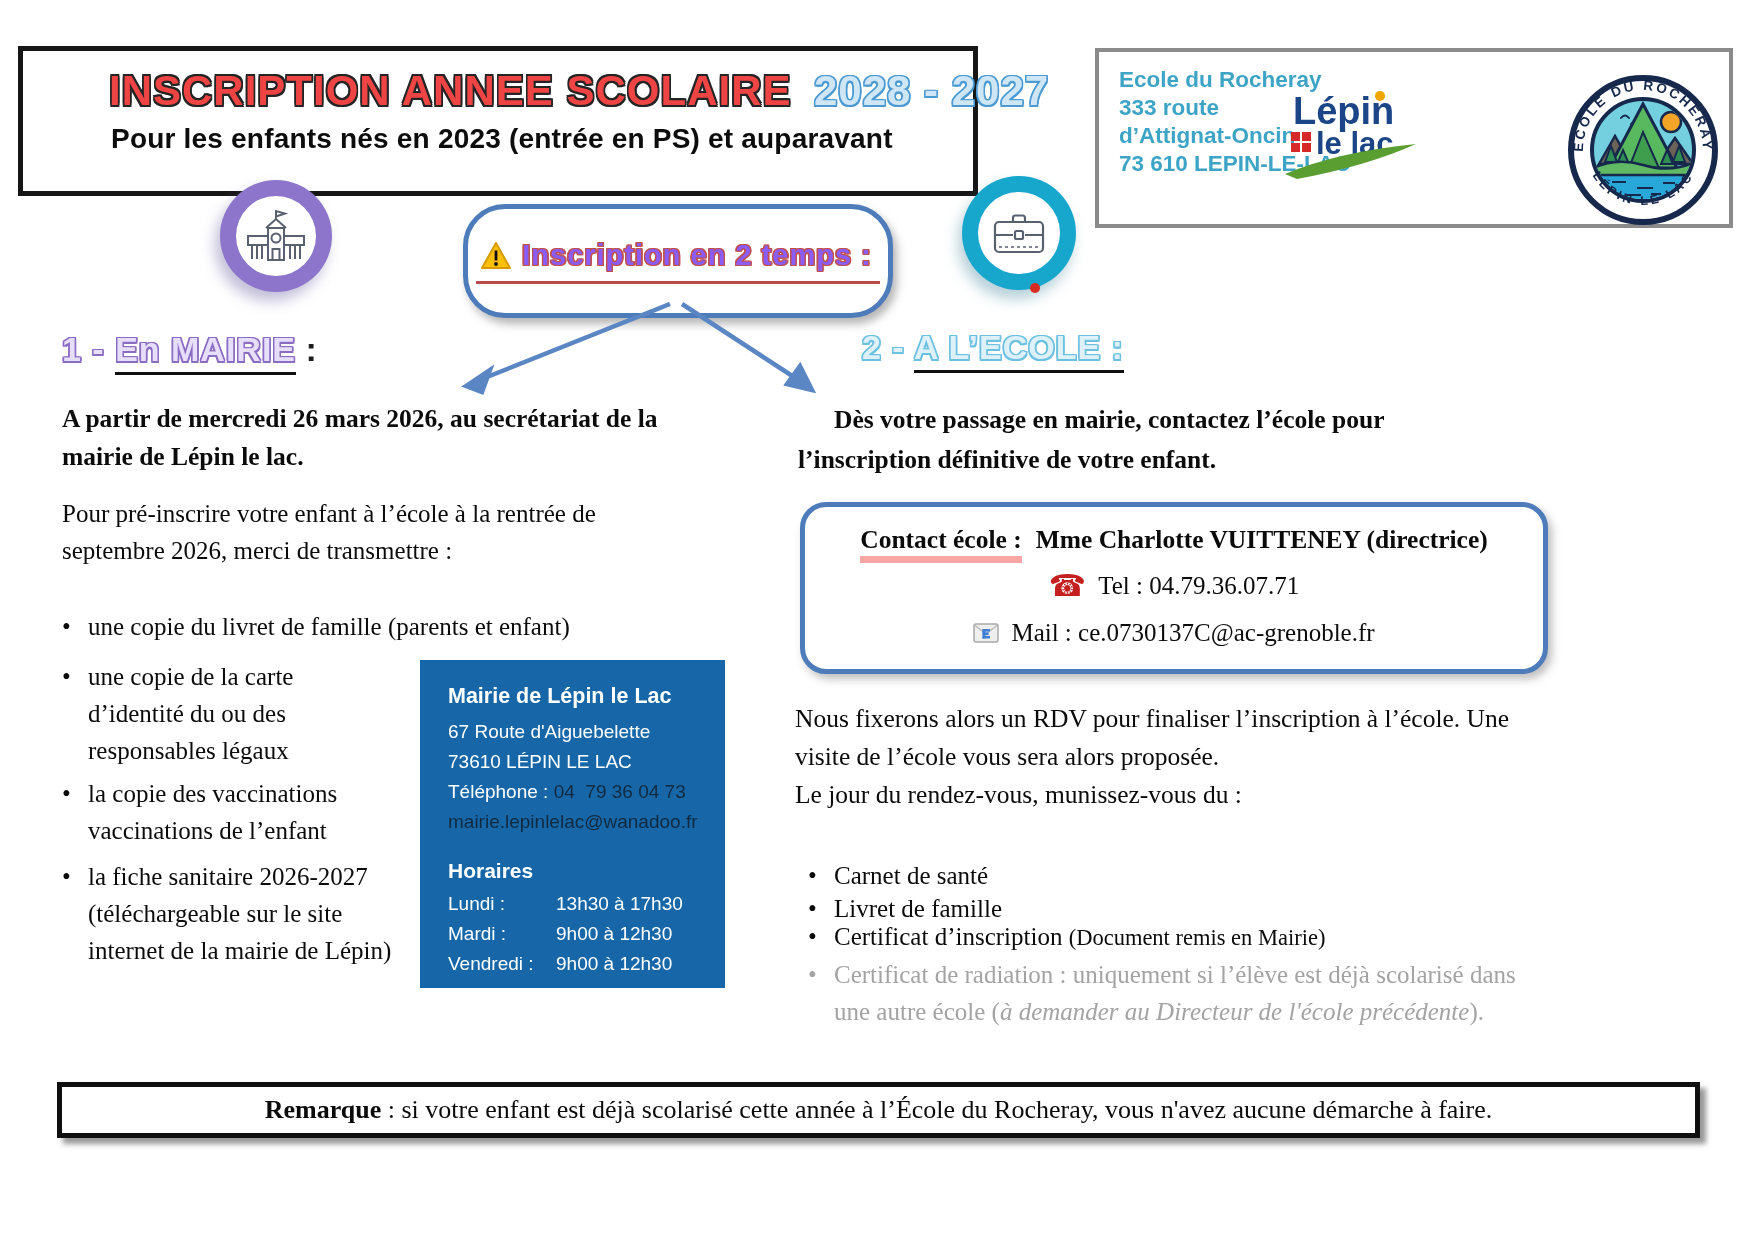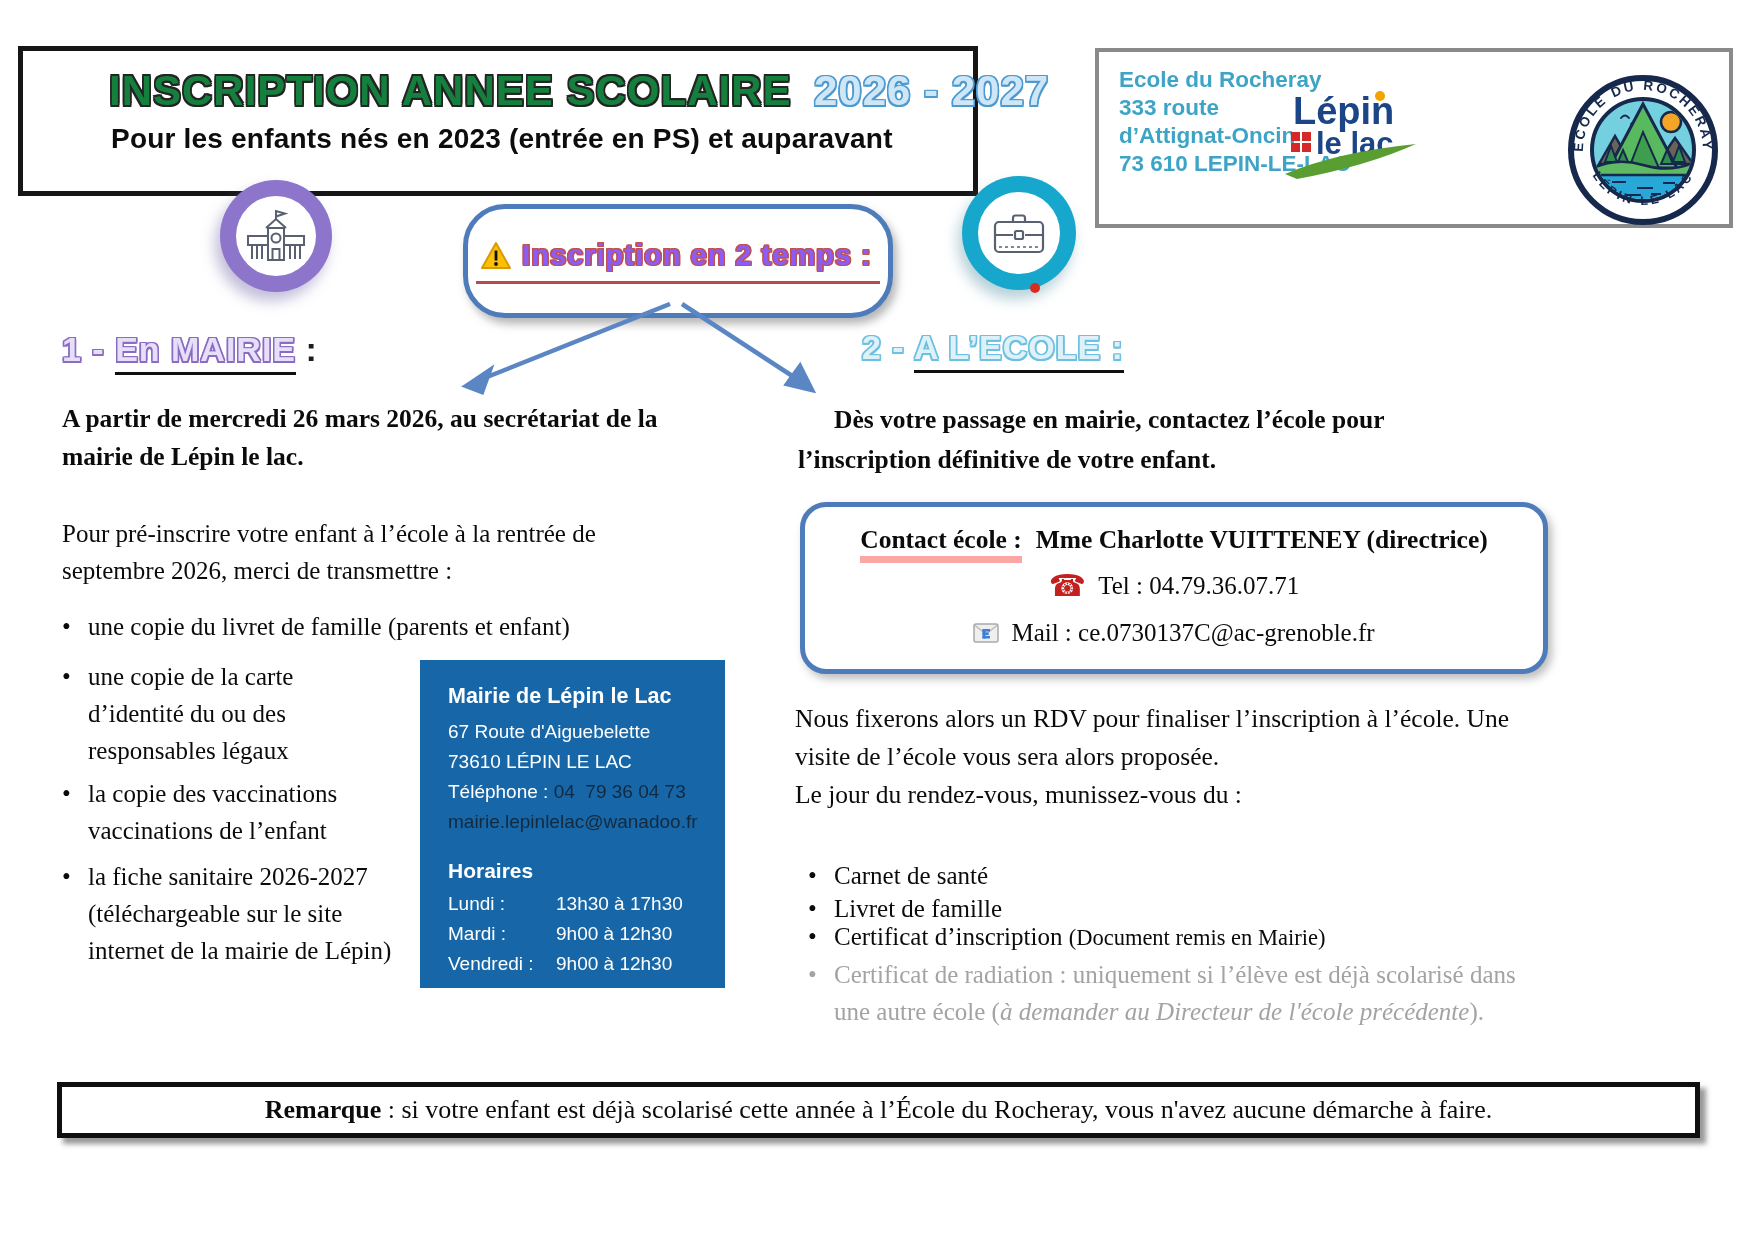--- a/index.html
+++ b/index.html
@@ -5,21 +5,21 @@
   html,body{margin:0;padding:0;background:#ffffff;}
   .page{position:relative;width:1755px;height:1240px;background:#fff;overflow:hidden;
         font-family:"Liberation Serif", serif;color:#0b0b0b;}
   .abs{position:absolute;}
   .sans{font-family:"Liberation Sans", sans-serif;}
   .serif{font-family:"Liberation Serif", serif;}
   .pre{white-space:pre-wrap;}
 
   
   .sk{font-family:"Liberation Sans", sans-serif;font-weight:bold;letter-spacing:1px;}
-  .sk-dark{color:#15803d;text-shadow:-1.6px -1.6px 0 #242424,1.6px -1.6px 0 #242424,-1.6px 1.6px 0 #242424,1.6px 1.6px 0 #242424,0 -1.6px 0 #242424,0 1.6px 0 #242424,-1.6px 0 0 #242424,1.6px 0 0 #242424;}
+  .sk-dark{color:#ef4444;text-shadow:-1.6px -1.6px 0 #242424,1.6px -1.6px 0 #242424,-1.6px 1.6px 0 #242424,1.6px 1.6px 0 #242424,0 -1.6px 0 #242424,0 1.6px 0 #242424,-1.6px 0 0 #242424,1.6px 0 0 #242424;}
   .sk-blue{color:#cfe6f6;text-shadow:-1.5px -1.5px 0 #4b9ad2,1.5px -1.5px 0 #4b9ad2,-1.5px 1.5px 0 #4b9ad2,1.5px 1.5px 0 #4b9ad2,0 -1.5px 0 #4b9ad2,0 1.5px 0 #4b9ad2,-1.5px 0 0 #4b9ad2,1.5px 0 0 #4b9ad2;}
   .sk-red{color:#8b5cf6;text-shadow:-1.4px -1.4px 0 #c05151,1.4px -1.4px 0 #c05151,-1.4px 1.4px 0 #c05151,1.4px 1.4px 0 #c05151,0 -1.4px 0 #c05151,0 1.4px 0 #c05151,-1.4px 0 0 #c05151,1.4px 0 0 #c05151;}
   .sk-purple{color:#e7defa;text-shadow:-1.5px -1.5px 0 #8a6cc2,1.5px -1.5px 0 #8a6cc2,-1.5px 1.5px 0 #8a6cc2,1.5px 1.5px 0 #8a6cc2,0 -1.5px 0 #8a6cc2,0 1.5px 0 #8a6cc2,-1.5px 0 0 #8a6cc2,1.5px 0 0 #8a6cc2;}
   .sk-lblue{color:#def1f9;text-shadow:-1.5px -1.5px 0 #6cc0e0,1.5px -1.5px 0 #6cc0e0,-1.5px 1.5px 0 #6cc0e0,1.5px 1.5px 0 #6cc0e0,0 -1.5px 0 #6cc0e0,0 1.5px 0 #6cc0e0,-1.5px 0 0 #6cc0e0,1.5px 0 0 #6cc0e0;}
 
   
   .title-box{left:18px;top:46px;width:950px;height:140px;border:5px solid #161616;background:#fff;}
   .title-line{margin:16px 0 0 86px;font-size:42px;white-space:nowrap;}
   .subtitle{margin:8px 0 0 88px;font-size:28px;font-weight:bold;color:#0d0d0d;letter-spacing:0.2px;}
 
@@ -49,21 +49,21 @@
   .arrows{left:430px;top:302px;width:410px;height:100px;pointer-events:none;}
 
   
   .h-mairie{left:62px;top:330px;font-size:34px;white-space:nowrap;}
   .h-ecole{left:862px;top:328px;font-size:34px;white-space:nowrap;}
   .h-underline-dark{border-bottom:3.5px solid #101010;padding-bottom:4px;}
   .h-colon{color:#1c1c1c;font-weight:bold;font-family:"Liberation Sans", sans-serif;}
 
   
   .m-intro{left:62px;top:400px;width:605px;font-size:25.5px;font-weight:bold;line-height:38px;}
-  .m-para{left:62px;top:515px;width:585px;font-size:25px;line-height:37px;}
+  .m-para{left:62px;top:495px;width:585px;font-size:25px;line-height:37px;}
   .bullet{display:flex;font-size:25px;line-height:37px;}
   .bullet .dot{width:26px;flex:none;}
   .bullet .dot::before{content:"•";}
   .m-b1{left:62px;top:608px;width:650px;}
   .m-b2{left:62px;top:658px;width:280px;}
   .m-b3{left:62px;top:775px;width:310px;}
   .m-b4{left:62px;top:858px;width:345px;}
 
   
   .mairie-box{left:420px;top:660px;width:305px;height:328px;background:#1767a8;color:#fff;
@@ -104,21 +104,21 @@
   svg text{font-family:"Liberation Sans", sans-serif;}
 </style>
 </head>
 <body>
 
 <div class="page">
 
   <div class="abs title-box">
     <div class="title-line">
       <span class="sk sk-dark">INSCRIPTION ANNEE SCOLAIRE</span>
-      <span class="sk sk-blue" style="margin-left:12px;">2026 - 2027</span>
+      <span class="sk sk-blue" style="margin-left:12px;">2028 - 2027</span>
     </div>
     <div class="subtitle sans">Pour les enfants nés en 2023 (entrée en PS) et auparavant</div>
   </div>
 
   <div class="abs school-box">
     <div class="school-address">
       <div>Ecole du Rocheray</div>
       <div>333 route</div>
       <div>d’Attignat-Oncin</div>
       <div>73 610 LEPIN-LE-LAC</div>

